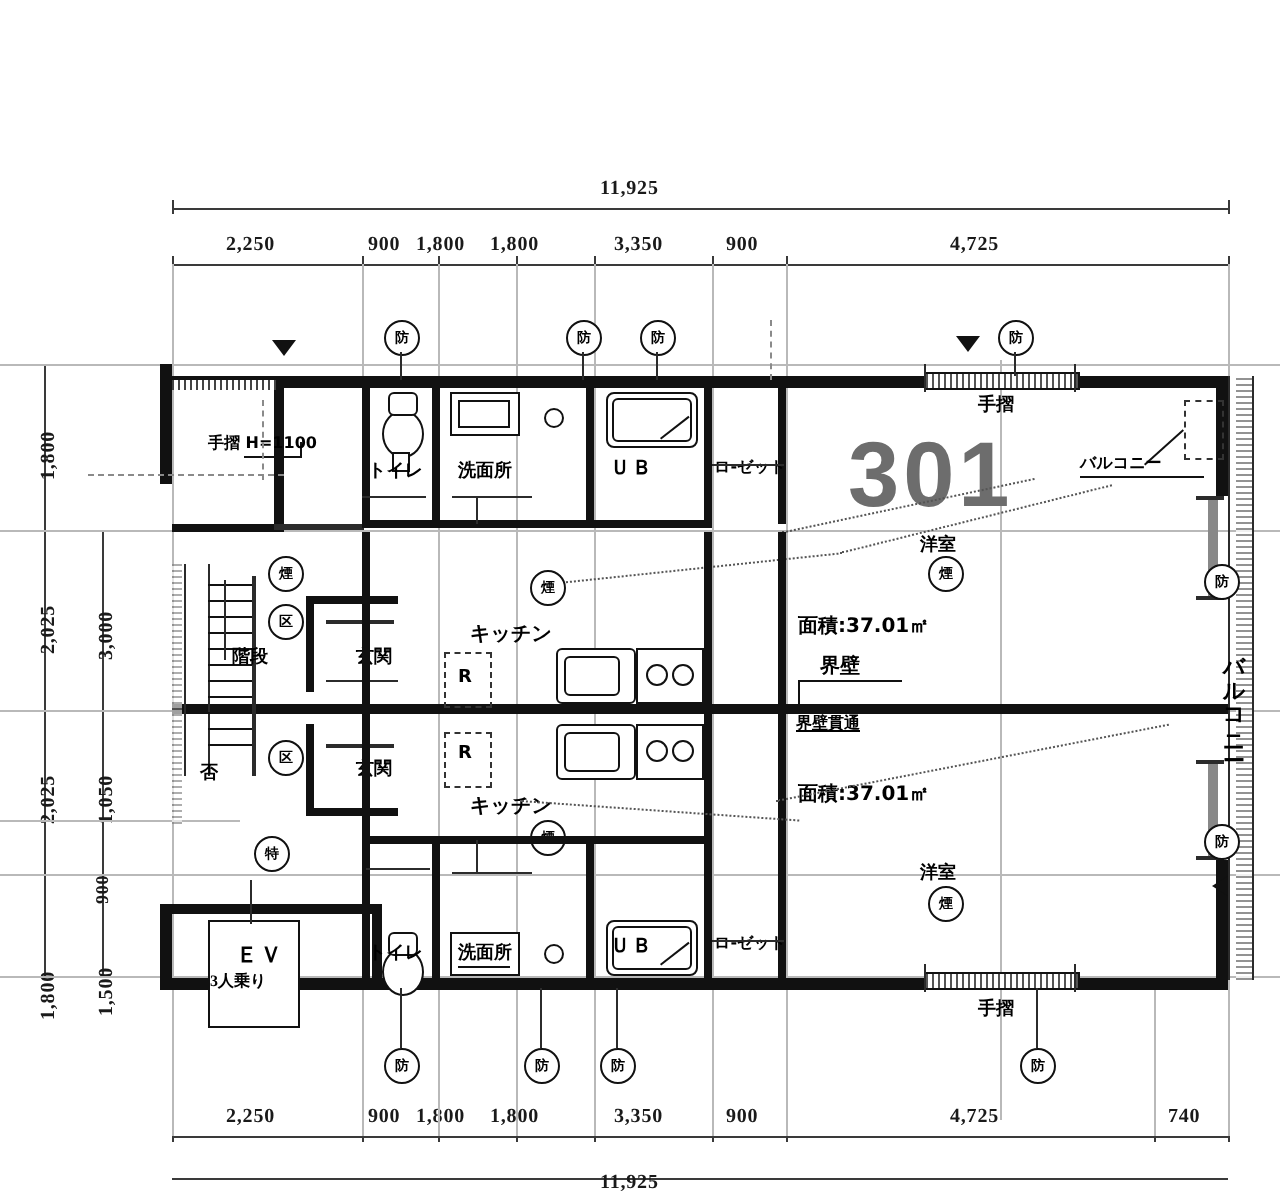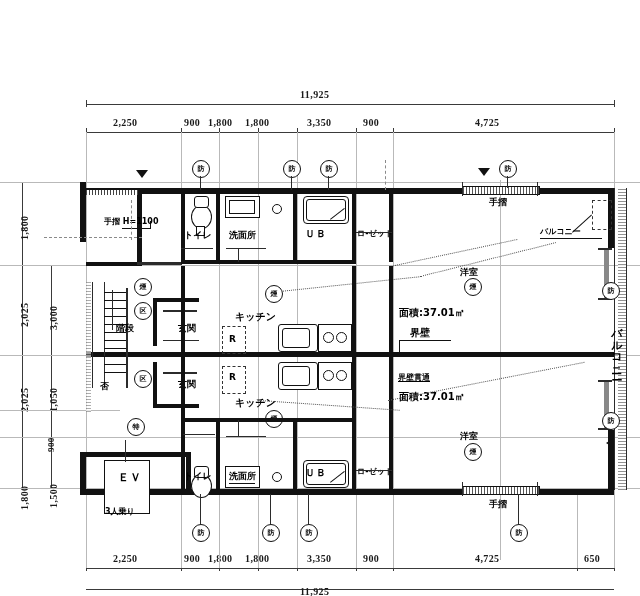--- a/index.html
+++ b/index.html
@@ -136,21 +136,21 @@
   <div class="wall" style="left:608px;top:430px;width:6px;height:65px;"></div>
 
   <div class="hatchv" style="left:618px;top:188px;width:8px;height:302px;opacity:.8;"></div>
   <div class="thinwall" style="left:614px;top:188px;width:1px;height:302px;"></div>
   <div class="thinwall" style="left:626px;top:188px;width:1px;height:302px;"></div>
 
   <div class="wall" style="left:86px;top:352px;width:528px;height:5px;"></div>
   <div class="ldr" style="left:399px;top:340px;width:52px;"></div>
   <div class="ldr" style="left:399px;top:340px;width:1px;height:12px;"></div>
   <div class="lbl" style="left:410px;top:326px;">界壁</div>
-  <div class="lbl sm" style="left:398px;top:372px;text-decoration:underline;">界壁貫通</div>
+  <div class="lbl sm" style="left:398px;top:356px;text-decoration:underline;">界壁貫通</div>
 
   <div class="wall" style="left:137px;top:188px;width:5px;height:78px;"></div>
   <div class="wall" style="left:86px;top:262px;width:56px;height:4px;"></div>
   <div class="thinwall" style="left:137px;top:262px;width:45px;height:3px;"></div>
 
   <div class="hatch" style="left:86px;top:190px;width:52px;height:5px;"></div>
   <div class="ldr" style="left:122px;top:228px;width:28px;"></div>
   <div class="ldr" style="left:150px;top:221px;width:1px;height:8px;"></div>
   <div class="lbl sm" style="left:104px;top:216px;text-align:right;">手摺 H=1100</div>
   <div class="dash-h" style="left:44px;top:237px;width:98px;"></div>
@@ -186,20 +186,21 @@
   <div class="lbl sm" style="left:357px;top:228px;">ロ-ゼット</div>
   <div class="thinwall" style="left:356px;top:232px;width:36px;height:1px;"></div>
 
   <div class="railing" style="left:462px;top:186px;width:76px;height:7px;"></div>
   <div class="thinwall" style="left:462px;top:182px;width:1px;height:14px;"></div>
   <div class="thinwall" style="left:537px;top:182px;width:1px;height:14px;"></div>
   <div class="lbl" style="left:489px;top:196px;font-size:9px;">手摺</div>
   <div class="tri" style="left:478px;top:168px;"></div>
   <div class="dash-v" style="left:385px;top:160px;height:30px;"></div>
 
+  <div class="unitno" style="left:424px;top:210px;">301</div>
   <div class="lbl" style="left:460px;top:266px;font-size:9px;">洋室</div>
   <div class="circ" style="left:464px;top:278px;">煙</div>
   <div class="lbl" style="left:399px;top:306px;font-size:10px;">面積:37.01㎡</div>
 
   <div class="dot-h" style="left:270px;top:292px;width:150px;transform:rotate(-6deg);transform-origin:0 0;"></div>
   <div class="dot-h" style="left:420px;top:276px;width:140px;transform:rotate(-14deg);transform-origin:0 0;"></div>
   <div class="dot-h" style="left:390px;top:266px;width:130px;transform:rotate(-12deg);transform-origin:0 0;"></div>
 
   <div class="abs" style="left:592px;top:200px;width:18px;height:28px;border:1px dashed #333;"></div>
   <div class="arrow-ln" style="left:572px;top:232px;width:26px;transform:rotate(-42deg);transform-origin:0 0;"></div>
@@ -290,21 +291,21 @@
   <div class="wall" style="left:604px;top:380px;width:5px;height:50px;background:#888;"></div>
   <div class="thinwall" style="left:598px;top:380px;width:14px;height:2px;"></div>
   <div class="thinwall" style="left:598px;top:428px;width:14px;height:2px;"></div>
   <div class="circ" style="left:602px;top:412px;">防</div>
   <div class="tri-l" style="left:606px;top:438px;"></div>
 
   <div class="wall" style="left:80px;top:452px;width:110px;height:5px;"></div>
   <div class="wall" style="left:186px;top:452px;width:5px;height:42px;"></div>
   <div class="fix" style="left:104px;top:460px;width:44px;height:52px;border-width:1.4px;"></div>
   <div class="lbl" style="left:118px;top:470px;font-size:11px;letter-spacing:1px;">ＥＶ</div>
-  <div class="lbl sm" style="left:105px;top:506px;">3人乗り</div>
+  <div class="lbl sm" style="left:105px;top:485px;font-family:Liberation Serif, serif;">3人乗り</div>
   <div class="thinwall" style="left:125px;top:440px;width:1px;height:22px;"></div>
 
   <div class="wall" style="left:181px;top:420px;width:4px;height:72px;"></div>
   <div class="wall" style="left:216px;top:420px;width:4px;height:72px;"></div>
   <div class="wall" style="left:181px;top:418px;width:39px;height:4px;"></div>
   <div class="oval" style="left:191px;top:474px;width:19px;height:22px;"></div>
   <div class="fix2" style="left:194px;top:466px;width:13px;height:10px;border-radius:3px;"></div>
   <div class="lbl" style="left:184px;top:470px;font-size:9px;">トイレ</div>
   <div class="thinwall" style="left:183px;top:434px;width:32px;height:1px;"></div>
 
@@ -358,21 +359,21 @@
   <div class="dim-tick" style="left:577px;top:564px;"></div>
   <div class="dim-tick" style="left:614px;top:564px;"></div>
 
   <div class="dim-txt" style="left:113px;top:553px;">2,250</div>
   <div class="dim-txt" style="left:184px;top:553px;">900</div>
   <div class="dim-txt" style="left:208px;top:553px;">1,800</div>
   <div class="dim-txt" style="left:245px;top:553px;">1,800</div>
   <div class="dim-txt" style="left:307px;top:553px;">3,350</div>
   <div class="dim-txt" style="left:363px;top:553px;">900</div>
   <div class="dim-txt" style="left:475px;top:553px;">4,725</div>
-  <div class="dim-txt" style="left:584px;top:553px;">650</div>
+  <div class="dim-txt" style="left:584px;top:553px;">740</div>
 
   <div class="dim-line" style="left:86px;top:589px;width:528px;"></div>
   <div class="dim-txt" style="left:300px;top:586px;">11,925</div>
 
   <div class="grid" style="left:86px;top:495px;width:1px;height:73px;"></div>
   <div class="grid" style="left:181px;top:495px;width:1px;height:73px;"></div>
   <div class="grid" style="left:219px;top:495px;width:1px;height:73px;"></div>
   <div class="grid" style="left:258px;top:495px;width:1px;height:73px;"></div>
   <div class="grid" style="left:297px;top:495px;width:1px;height:73px;"></div>
   <div class="grid" style="left:356px;top:495px;width:1px;height:73px;"></div>

